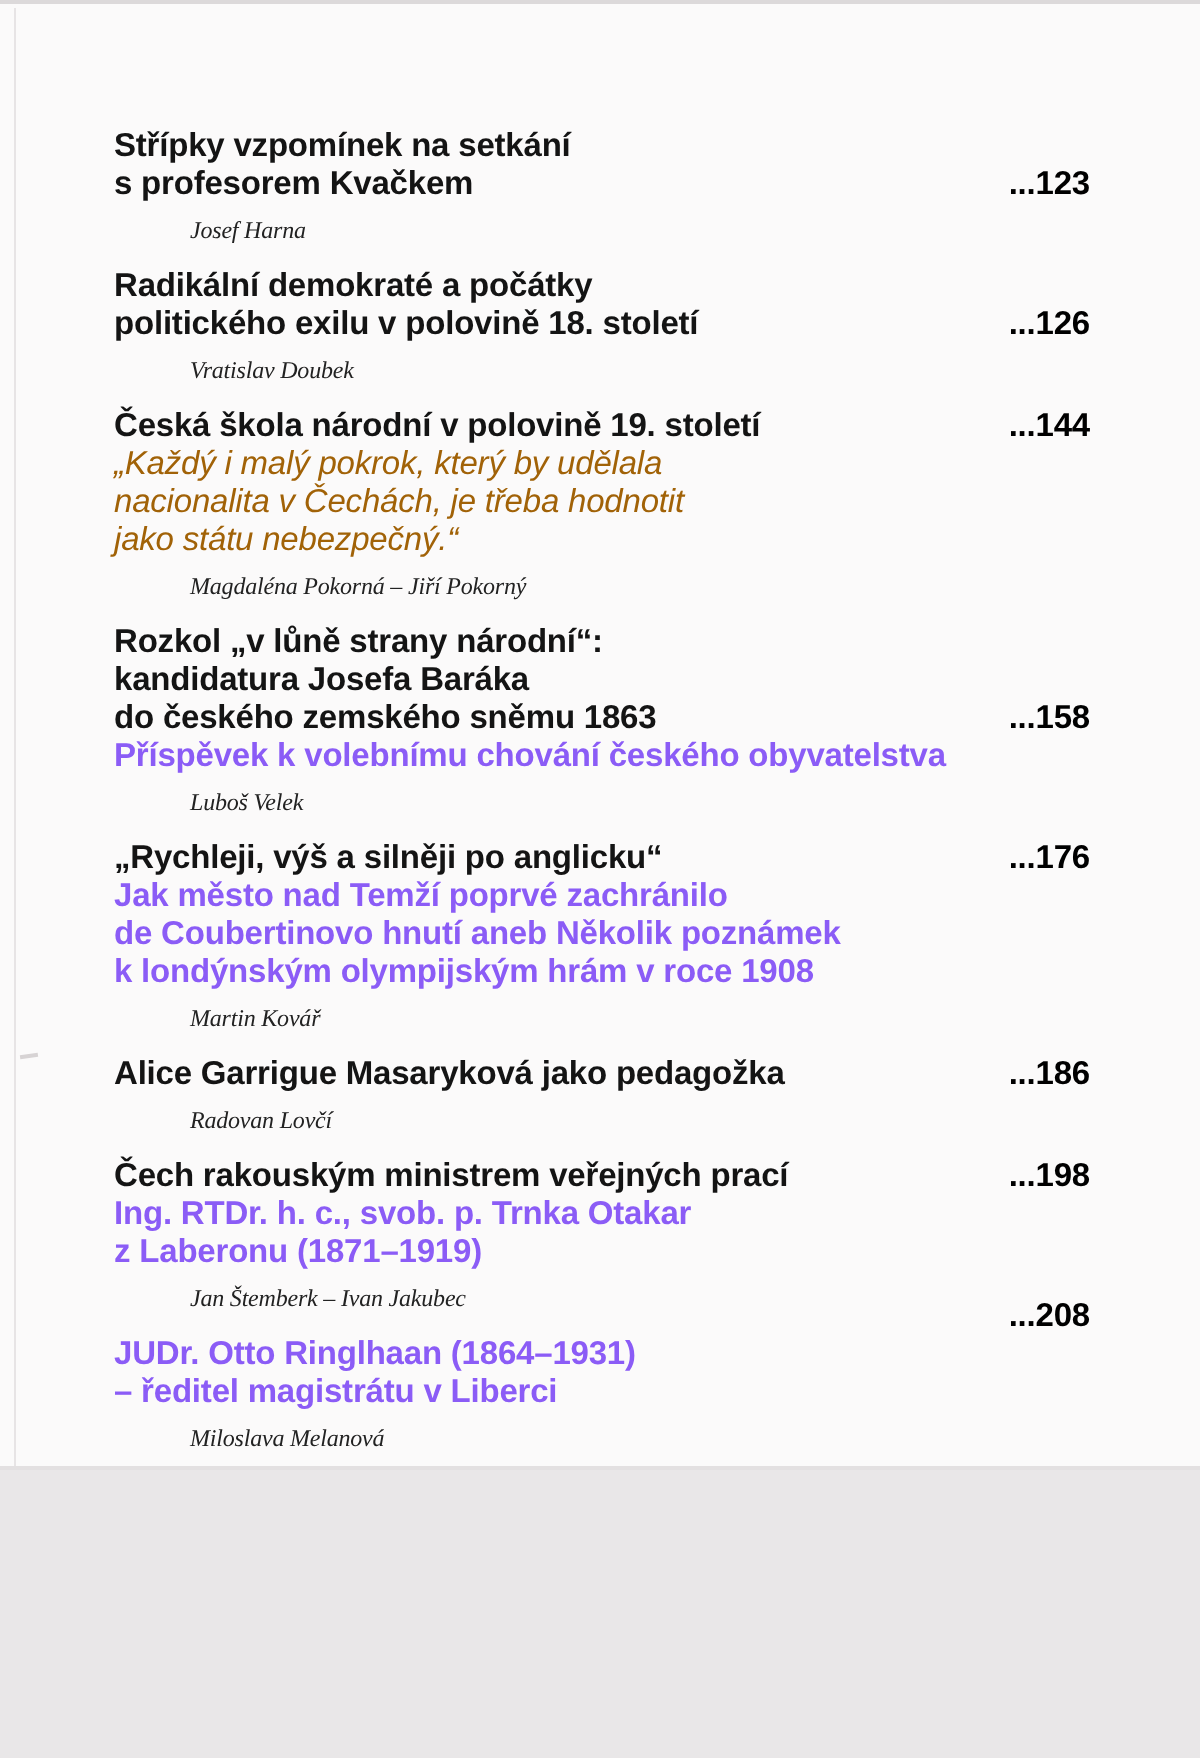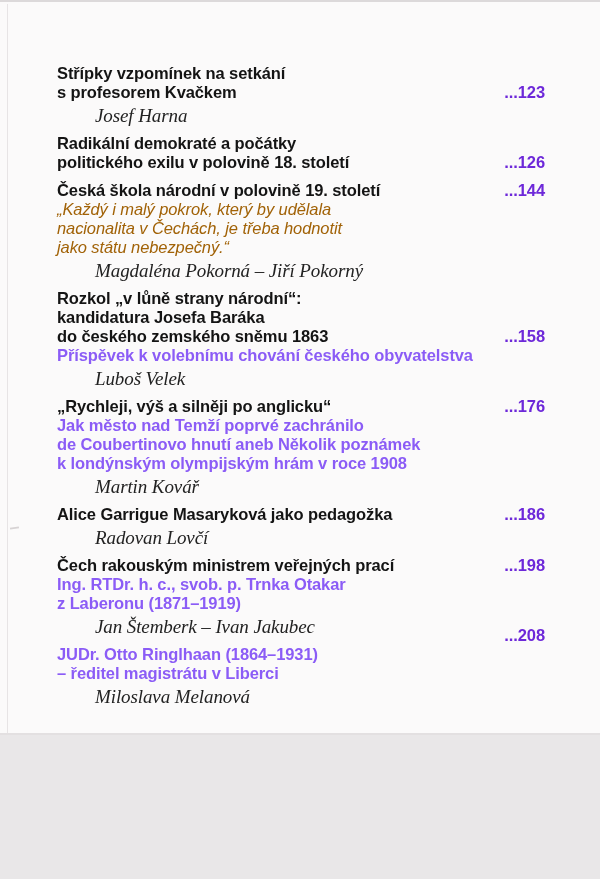--- a/index.html
+++ b/index.html
@@ -48,27 +48,27 @@
   }
   .quote{
     font-style:italic;
     color:#a16207;
   }
   .pg{
     position:absolute;
     right:0;
     bottom:0;
     font-weight:bold;
-    color:#6d28d9;
+    color:#000000;
   }
   .author{
     margin:4px 0 0 38px;
     font-family:"Liberation Serif","DejaVu Serif",serif;
     font-style:italic;
-    font-size:19px;
+    font-size:12px;
     color:#222;
   }
 </style>
 </head>
 <body>
 
 <div class="scan-page">
   <div class="edge-top"></div>
   <div class="edge-left"></div>
   <div class="edge-bottom"></div>
@@ -86,20 +86,21 @@
       </div>
       <div class="author">Josef Harna</div>
     </div>
 
     <div class="entry">
       <div class="titleblock">
         <div class="t">Radikální demokraté a počátky</div>
         <div class="t">politického exilu v polovině 18. století</div>
         <span class="pg">...126</span>
       </div>
+      <div class="author">Vratislav Doubek</div>
     </div>
 
     <div class="entry">
       <div class="titleblock">
         <div class="t">Česká škola národní v polovině 19. století</div>
         <span class="pg">...144</span>
       </div>
       <div class="quote">„Každý i malý pokrok, který by udělala</div>
       <div class="quote">nacionalita v Čechách, je třeba hodnotit</div>
       <div class="quote">jako státu nebezpečný.“</div>

